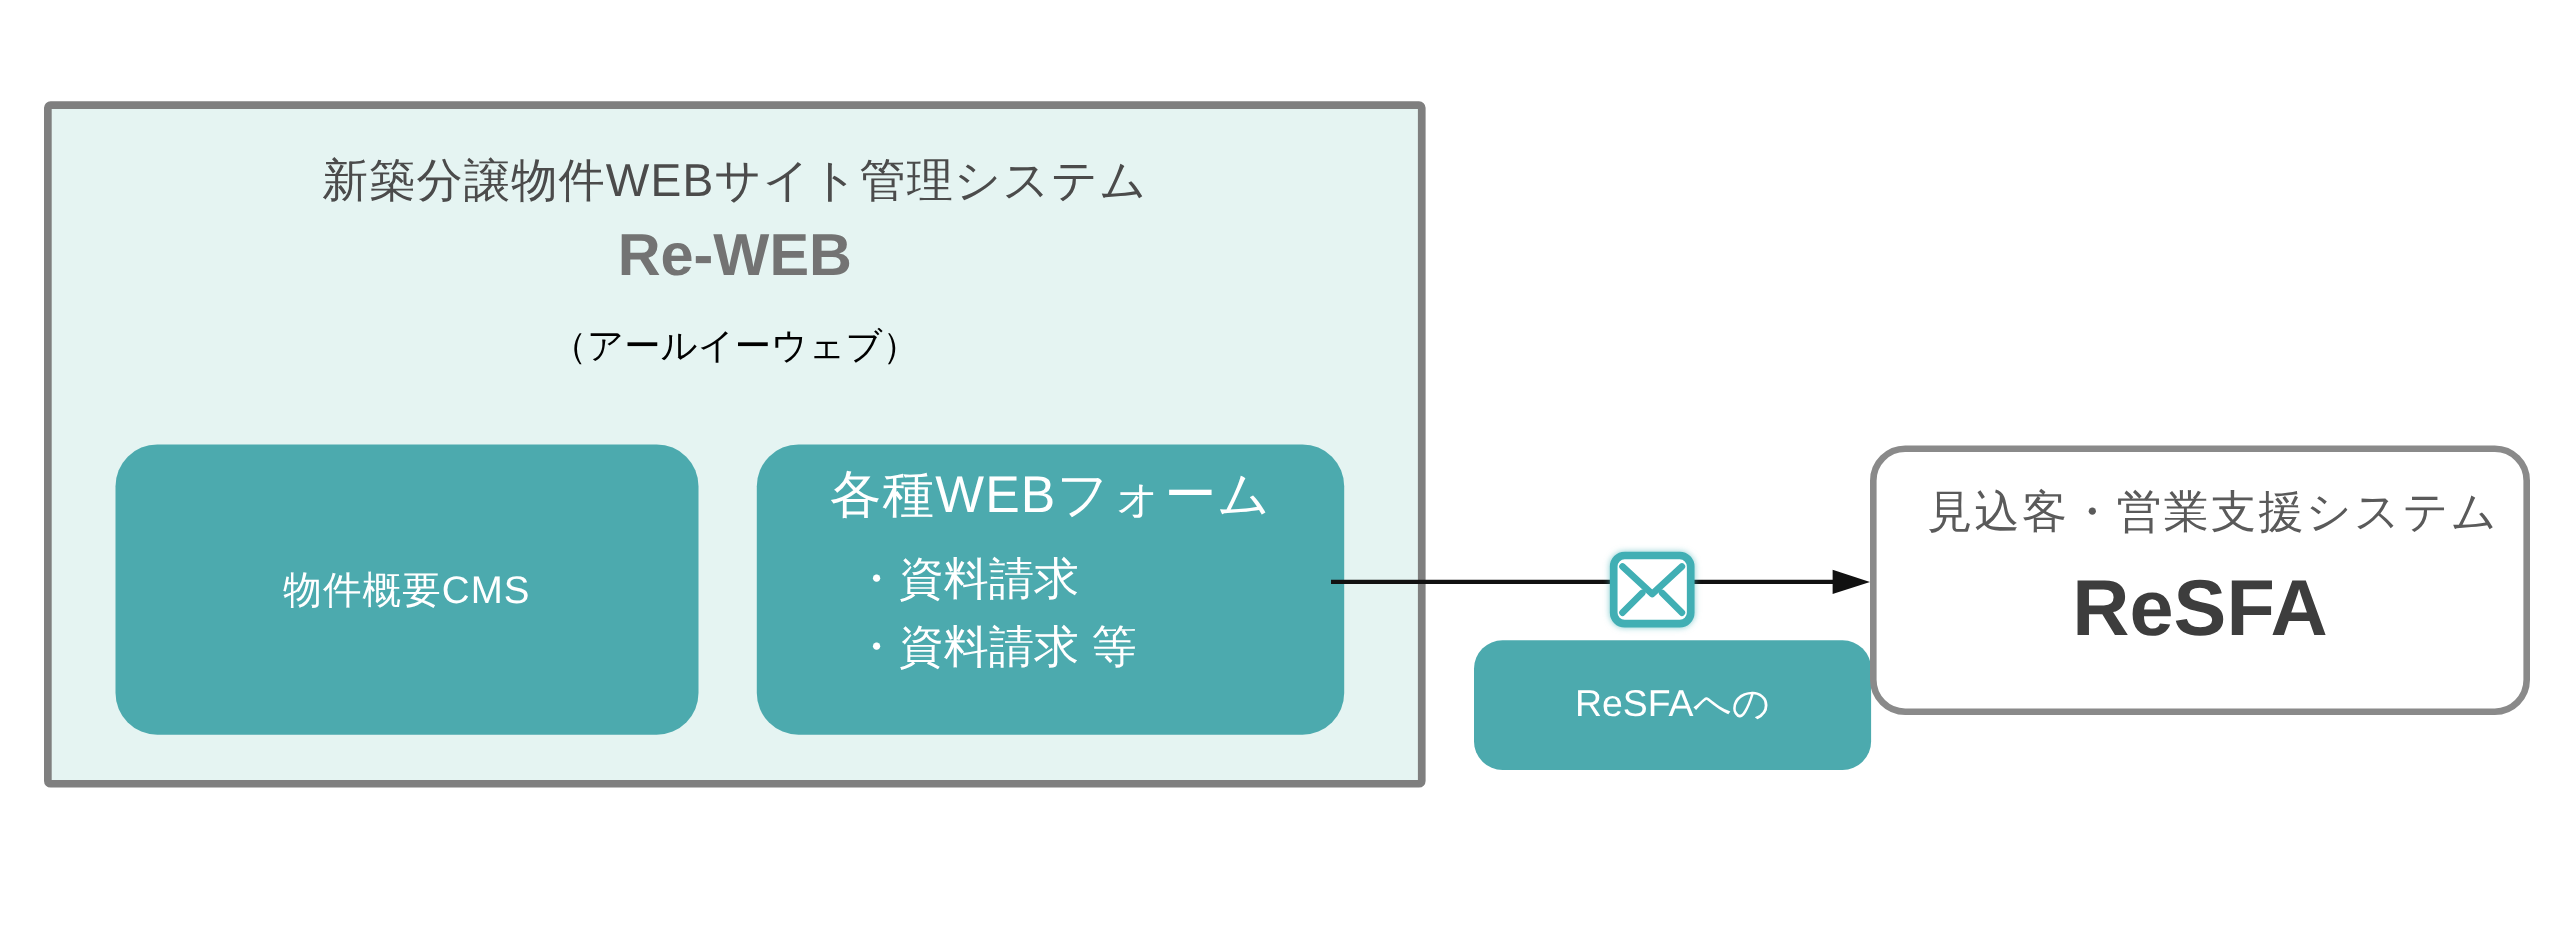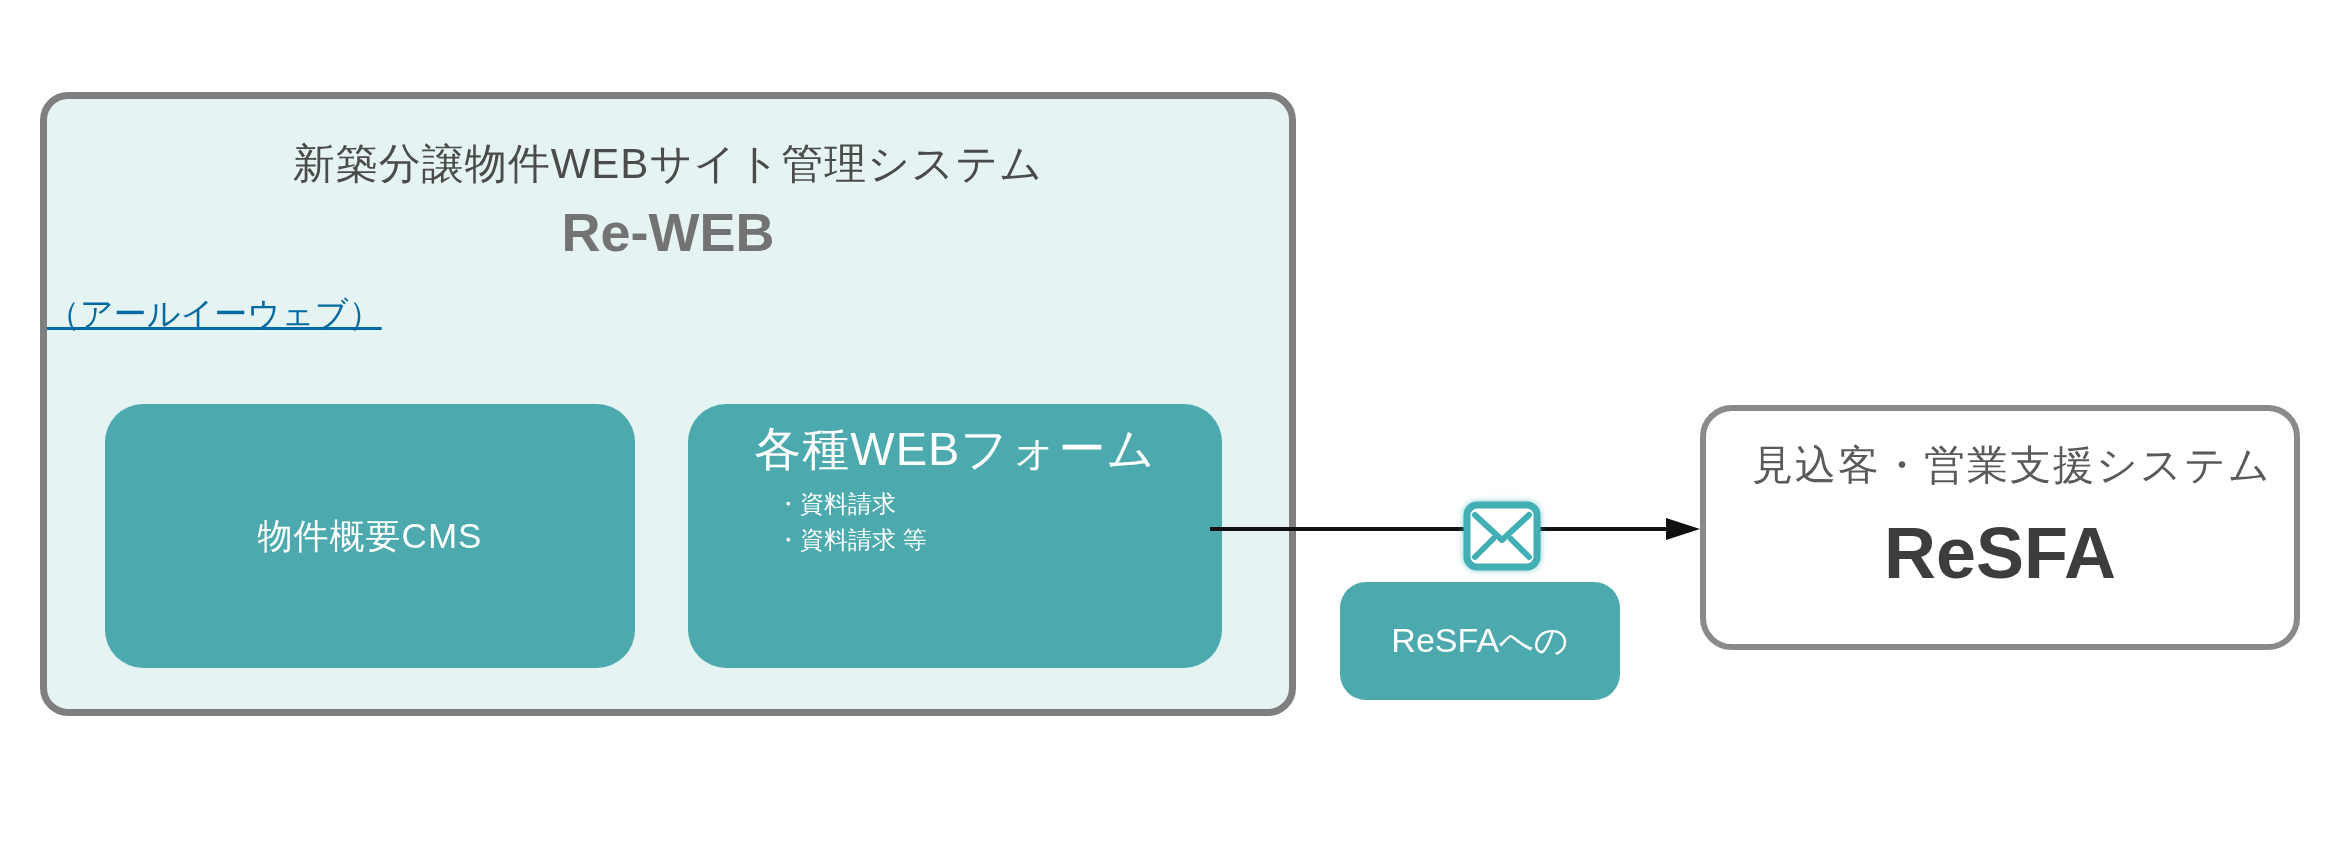--- a/index.html
+++ b/index.html
@@ -19,21 +19,21 @@
   
   .reweb-container {
     position: absolute;
     left: 40px;
     top: 92px;
     width: 1256px;
     height: 624px;
     box-sizing: border-box;
     background: #e5f4f2;
     border: 7px solid #7f7f7f;
-    border-radius: 28px;
+    border-radius: 6px;
   }
   .sys-label {
     position: absolute;
     left: 0;
     top: 44px;
     width: 100%;
     text-align: center;
     font-size: 42px;
     line-height: 1;
     color: #4b4b4b;
@@ -48,25 +48,24 @@
     font-size: 54px;
     line-height: 1;
     font-weight: bold;
     color: #737373;
   }
   .reading {
     position: absolute;
     left: 0;
     top: 198px;
     width: 100%;
-    text-align: left;
+    text-align: center;
     font-size: 33px;
     line-height: 1;
-    color: #0369a1;
-    text-decoration: underline;
+    color: #000000;
   }
 
   
   .module {
     position: absolute;
     top: 305px;
     height: 264px;
     box-sizing: border-box;
     background: #4caaae;
     border-radius: 38px;
@@ -90,22 +89,22 @@
     padding-top: 18px;
   }
   .forms-title {
     font-size: 47px;
     line-height: 1.15;
     letter-spacing: 1px;
   }
   .forms-items {
     align-self: flex-start;
     margin-left: 88px;
-    margin-top: 10px;
-    font-size: 24px;
+    margin-top: 20px;
+    font-size: 41px;
     line-height: 1.5;
   }
 
   
   .flow-arrow {
     position: absolute;
     left: 1210px;
     top: 517px;
   }
   .envelope {
@@ -113,21 +112,21 @@
     left: 1462px;
     top: 500px;
     filter: drop-shadow(0 0 3px rgba(65, 175, 180, 0.65));
   }
 
   
   .flow-label {
     position: absolute;
     left: 1340px;
     top: 582px;
-    width: 280px;
+    width: 361px;
     height: 118px;
     box-sizing: border-box;
     background: #4caaae;
     border-radius: 26px;
     color: #ffffff;
     font-size: 34px;
     line-height: 1.52;
     display: flex;
     flex-direction: column;
     align-items: center;

